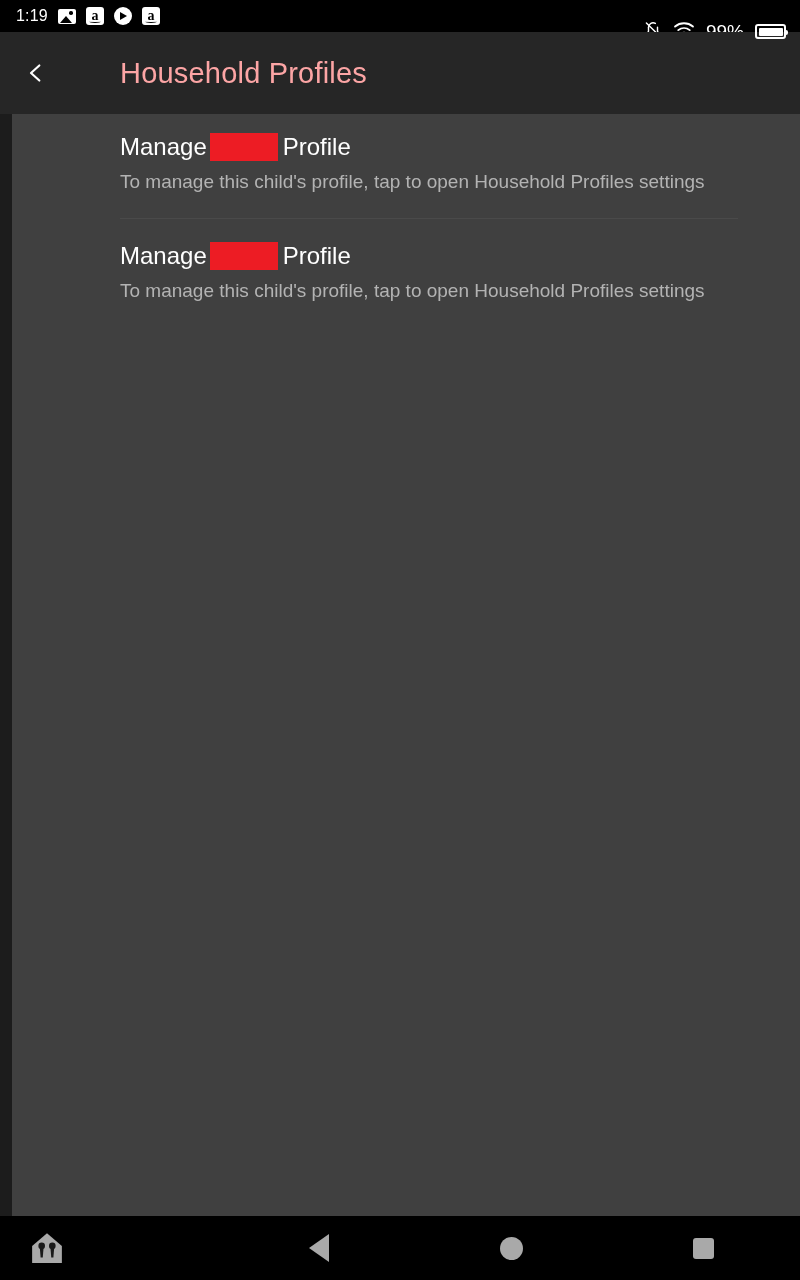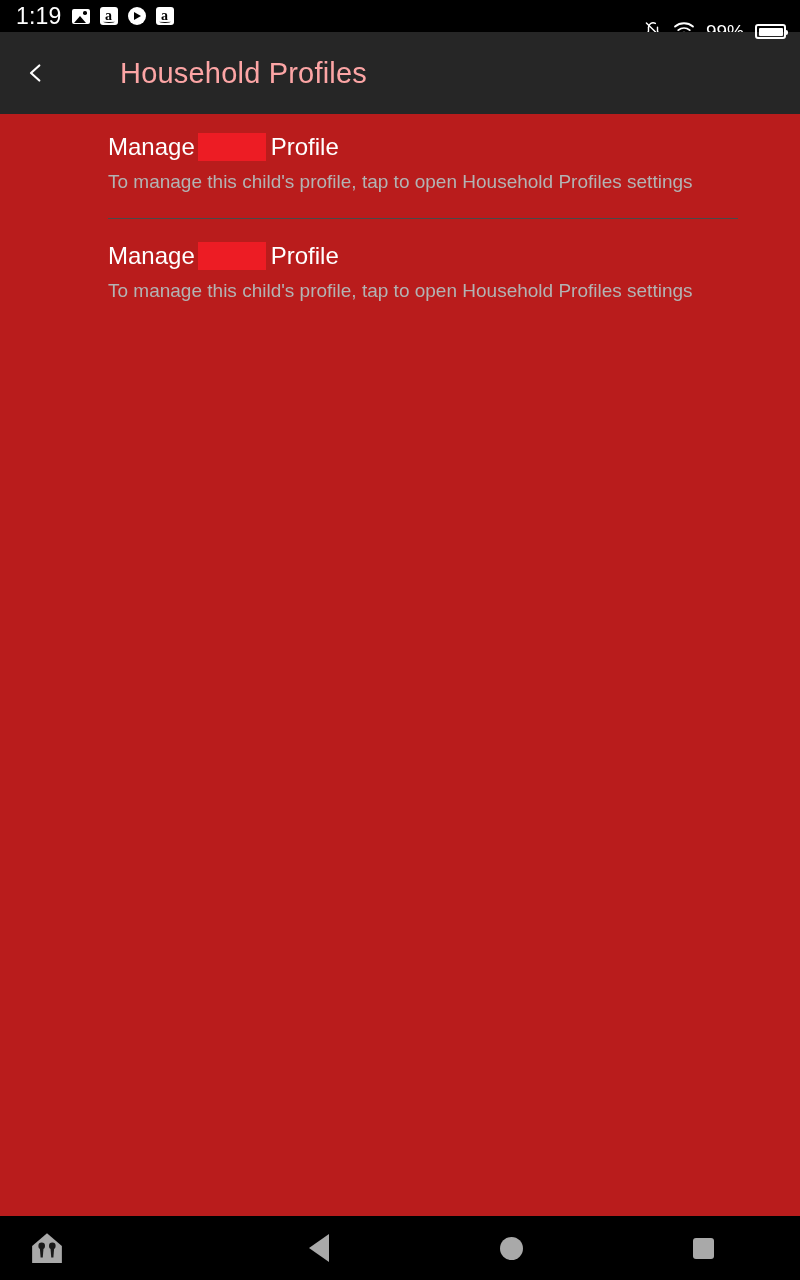--- a/index.html
+++ b/index.html
@@ -33,21 +33,21 @@
     flex: 0 0 auto;
     box-sizing: border-box;
   }
   .status-left {
     display: flex;
     align-items: center;
     gap: 10px;
   }
   .status-time {
     color: #ffffff;
-    font-size: 23px;
+    font-size: 16px;
     letter-spacing: 0.2px;
     line-height: 1;
   }
   .status-right {
     margin-left: auto;
     display: flex;
     align-items: center;
     gap: 11px;
     margin-top: 31px;
   }
@@ -179,24 +179,25 @@
     font-size: 29px;
     font-weight: 400;
     letter-spacing: 0.2px;
     margin-left: 48px;
     line-height: 1;
   }
 
   
   .content {
     flex: 1 1 auto;
-    background: #b91c1c;
+    background: #404040;
     padding-top: 18px;
     box-sizing: border-box;
     overflow: hidden;
+    margin-left: 12px;
   }
   .profile-item {
     padding: 0 62px 0 108px;
     cursor: pointer;
   }
   .profile-title {
     display: flex;
     align-items: center;
     color: #ffffff;
     font-size: 24px;

